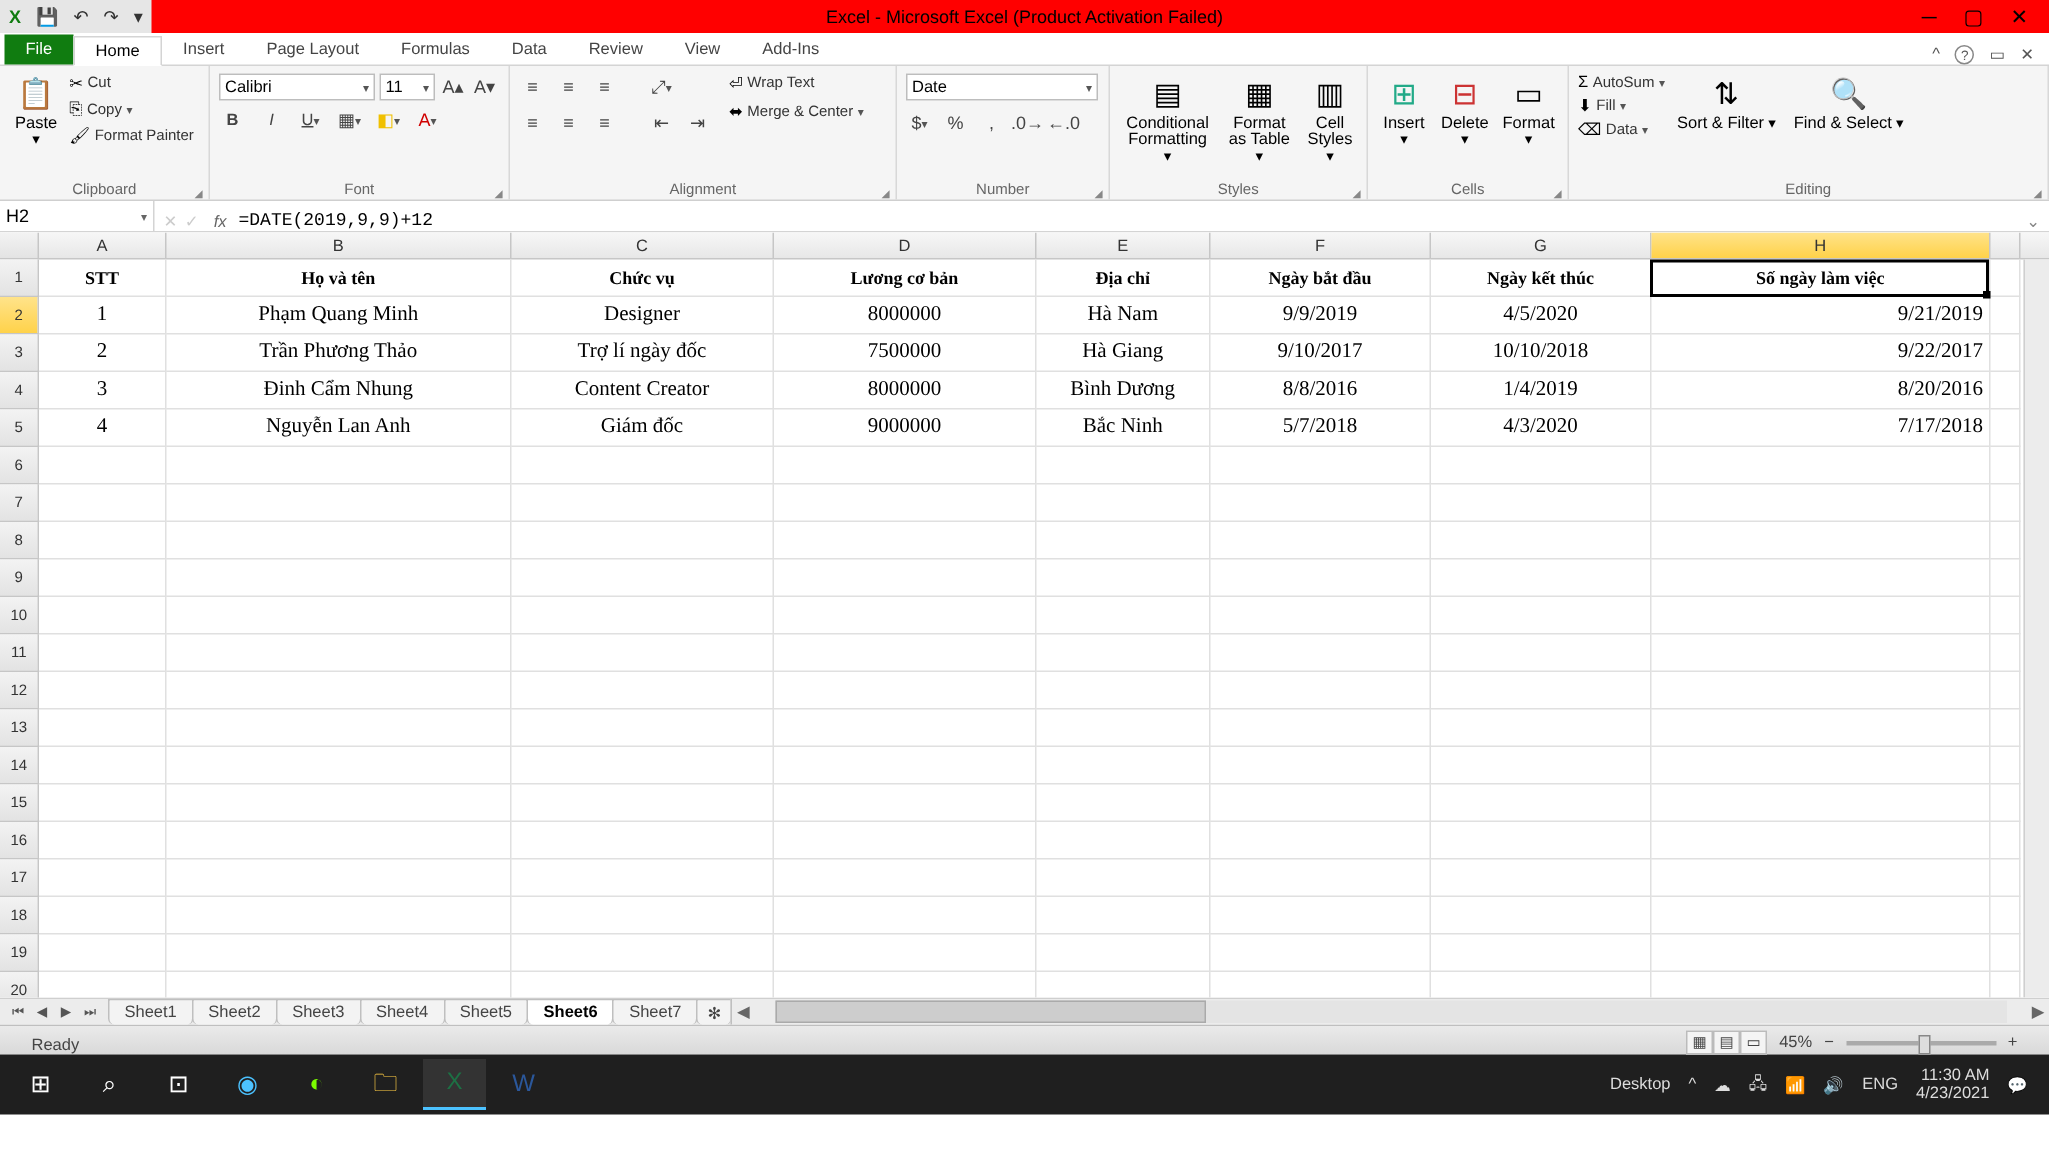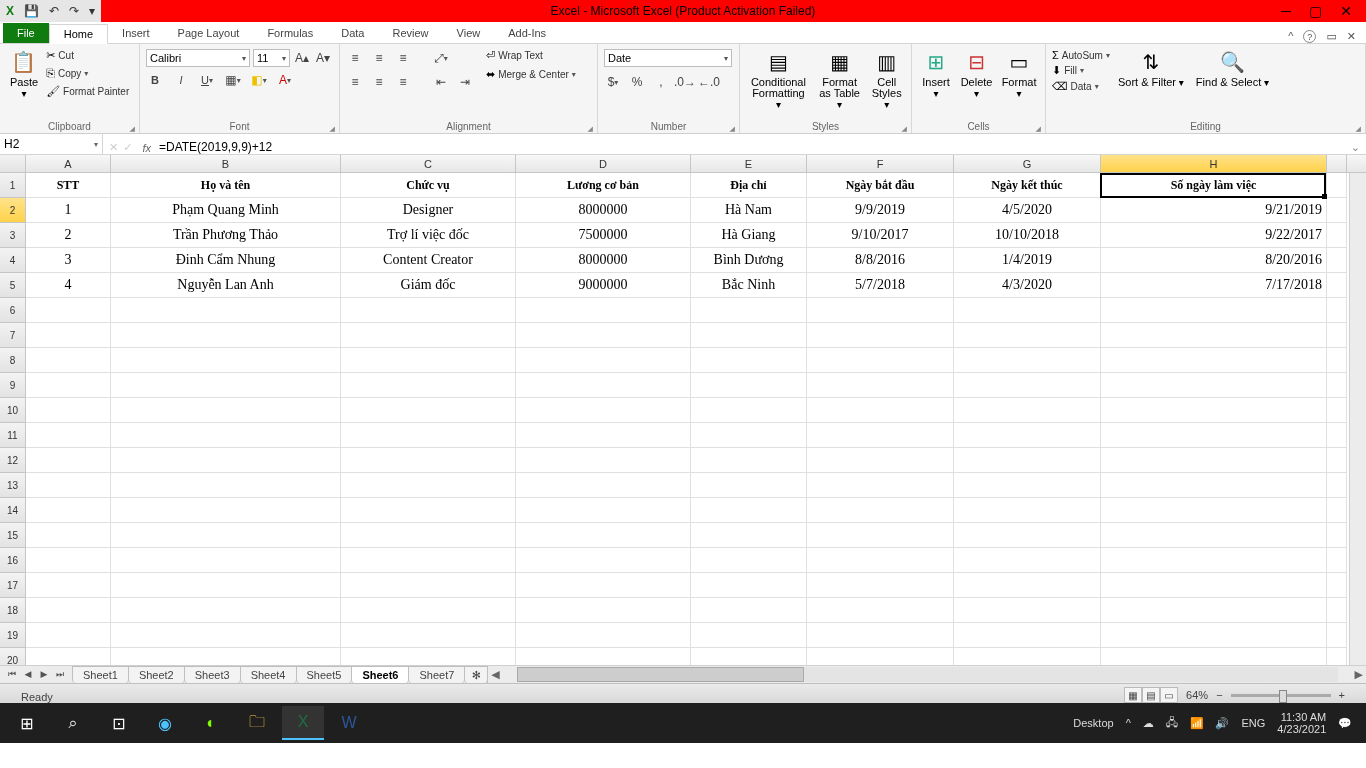--- a/index.html
+++ b/index.html
@@ -27,21 +27,21 @@
 .hstack{display:flex;align-items:center;gap:3px}
 .small{font-size:10px;color:#333}
 .combo{border:1px solid #bdbdbd;background:#fff;height:18px;display:flex;align-items:center;padding:0 3px;font-size:11px}
 .combo .arr{margin-left:auto;font-size:8px;color:#555}
 .iconbtn{width:18px;height:18px;display:flex;align-items:center;justify-content:center;color:#444;font-size:12px}
 .namebox-row{height:21px;border-bottom:1px solid #d4d4d4;display:flex;align-items:flex-end;background:#fff}
 .namebox{width:103px;border-right:1px solid #d4d4d4;height:100%;display:flex;align-items:center;padding:0 4px;background:#fff}
 .namebox .arr{margin-left:auto;font-size:8px;color:#666}
 .fx-btns{display:flex;gap:5px;padding:0 6px;color:#888}
 .fx{font-style:italic;color:#666;padding:0 4px}
-.formula-bar{flex:1;padding:0 4px;font-size:12px;color:#000;font-family:Liberation Sans, sans-serif}
+.formula-bar{flex:1;padding:0 4px;font-size:12px;color:#000;font-family:Liberation Mono, monospace}
 .grid-wrap{position:relative;height:510px;background:#fff;overflow:hidden}
 .colheads{display:flex;height:18px;background:linear-gradient(#f7f7f7,#e7e7e7);border-bottom:1px solid #c6c6c6}
 .corner{width:26px;border-right:1px solid #c6c6c6;background:linear-gradient(#f3f3f3,#e3e3e3)}
 .ch{border-right:1px solid #c6c6c6;text-align:center;font-size:11px;color:#333;display:flex;align-items:center;justify-content:center}
 .ch.sel{background:linear-gradient(#ffe38a,#ffd24a)}
 .rows{position:relative}
 .row{display:flex;height:25px}
 .row.header-row .cell{font-weight:bold;font-family:"Times New Roman",serif;font-size:12px}
 .rh{width:26px;background:linear-gradient(#f3f3f3,#e3e3e3);border-right:1px solid #c6c6c6;border-bottom:1px solid #c6c6c6;text-align:center;font-size:10px;color:#333;display:flex;align-items:center;justify-content:center}
 .rh.sel{background:linear-gradient(#ffe38a,#ffd24a)}
@@ -339,21 +339,21 @@
         <div class="cell colE c">Hà Nam</div>
         <div class="cell colF c">9/9/2019</div>
         <div class="cell colG c">4/5/2020</div>
         <div class="cell colH r">9/21/2019</div>
         <div class="cell colI"></div>
       </div>
       <div class="row">
         <div class="rh">3</div>
         <div class="cell colA c">2</div>
         <div class="cell colB c">Trần Phương Thảo</div>
-        <div class="cell colC c">Trợ lí việc đốc</div>
+        <div class="cell colC c">Trợ lí ngày đốc</div>
         <div class="cell colD c">7500000</div>
         <div class="cell colE c">Hà Giang</div>
         <div class="cell colF c">9/10/2017</div>
         <div class="cell colG c">10/10/2018</div>
         <div class="cell colH r">9/22/2017</div>
         <div class="cell colI"></div>
       </div>
       <div class="row">
         <div class="rh">4</div>
         <div class="cell colA c">3</div>
@@ -592,21 +592,21 @@
 </div>
 
 <div class="statusbar">
   <span>Ready</span>
   <div class="right">
     <div class="viewbtns">
         <span>▦</span>
         <span>▤</span>
         <span>▭</span>
       </div>
-    <span>64%</span>
+    <span>45%</span>
     <span>−</span>
     <div class="zoom">
         <div class="slider"></div>
       </div>
     <span>+</span>
   </div>
 </div>
 
 <div class="taskbar">
   <div class="tb">⊞</div>

